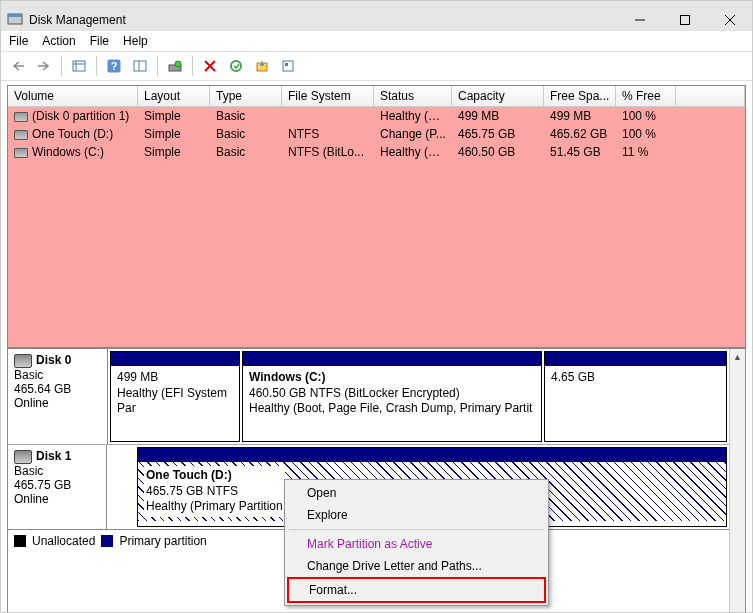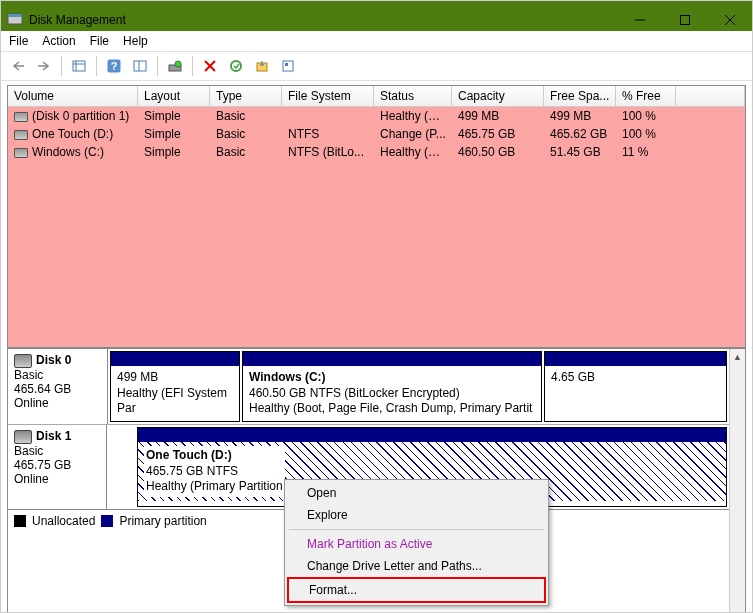--- a/index.html
+++ b/index.html
@@ -12,21 +12,21 @@
   height: 613px;
   overflow: hidden;
   border: 1px solid #ccc;
   position: relative;
 }
 .titlebar {
   display: flex;
   align-items: center;
   height: 30px;
   padding: 8px 0 0 6px;
-  background: #4d7c0f;
+  background: #e5e5e5;
 }
 .titlebar .title { margin-left: 6px; font-size: 12px; }
 .titlebar .spacer { flex: 1; }
 .win-btn { width: 45px; height: 30px; display:flex; align-items:center; justify-content:center; font-family: "Segoe MDL2 Assets", sans-serif; font-size:10px;}
 .win-btn svg { display:block; }
 .menubar {
   display:flex;
   gap: 14px;
   padding: 2px 8px;
   height: 20px;
@@ -114,21 +114,21 @@
 }
 .scroll-arrow {
   height:16px;
   display:flex;
   align-items:center;
   justify-content:center;
   font-size:9px;
   color:#555;
 }
 .disk-row {
-  height: 76px;
+  height: 96px;
   display:flex;
   border-bottom:1px solid #aaa;
 }
 .disk-row:last-child { border-bottom:none; height:84px;gap:28px;}
 .disk-label {
   width: 100px;
   border-right:1px solid #888;
   padding: 4px 6px;
   display:flex;
   flex-direction:column;

